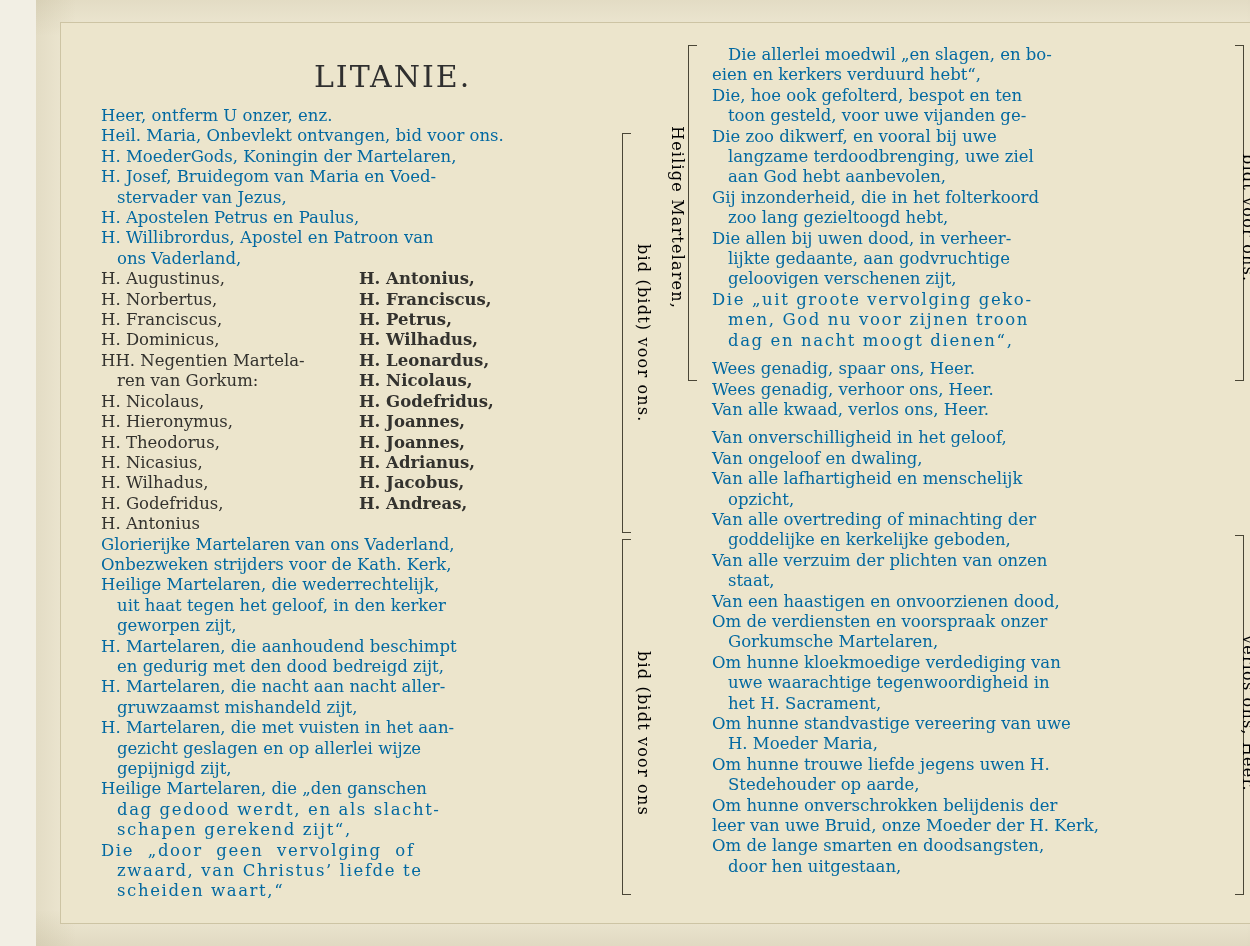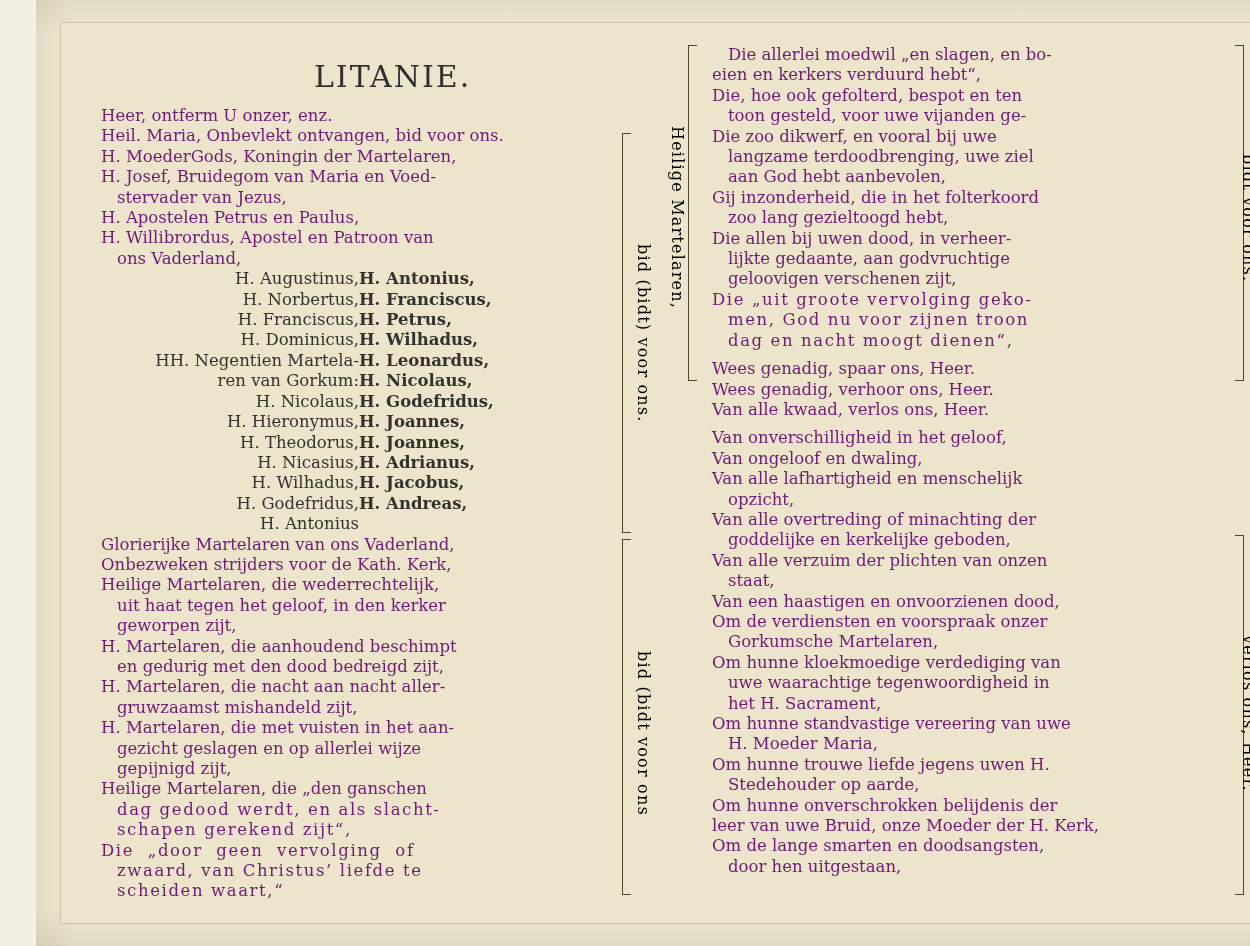--- a/index.html
+++ b/index.html
@@ -63,33 +63,33 @@
     letter-spacing: 2px;
     color: #2f2f2f;
     text-align: center;
     margin: 10px 0 12px 74px;
     font-weight: normal;
   }
 
   .lines {
     font-size: 16.5px;
     line-height: 20.4px;
-    color: #701a75;
+    color: #0369a1;
   }
   .line { white-space: pre-wrap; }
   .ind1 { padding-left: 16px; }
   .sp { letter-spacing: 1.6px; }
   .saints {
     display: flex;
     gap: 0;
     font-size: 16.5px;
     line-height: 20.4px;
     color: #33322e;
   }
-  .saints .c1 { width: 258px; text-align: right; }
+  .saints .c1 { width: 258px; }
   .saints .c2 { width: 250px; font-weight: bold; }
   .gap-s { height: 8px; }
   .vtext {
     writing-mode: vertical-rl;
     text-orientation: mixed;
     letter-spacing: 1.2px;
     white-space: nowrap;
   }
   .bracket {
     position: absolute;

